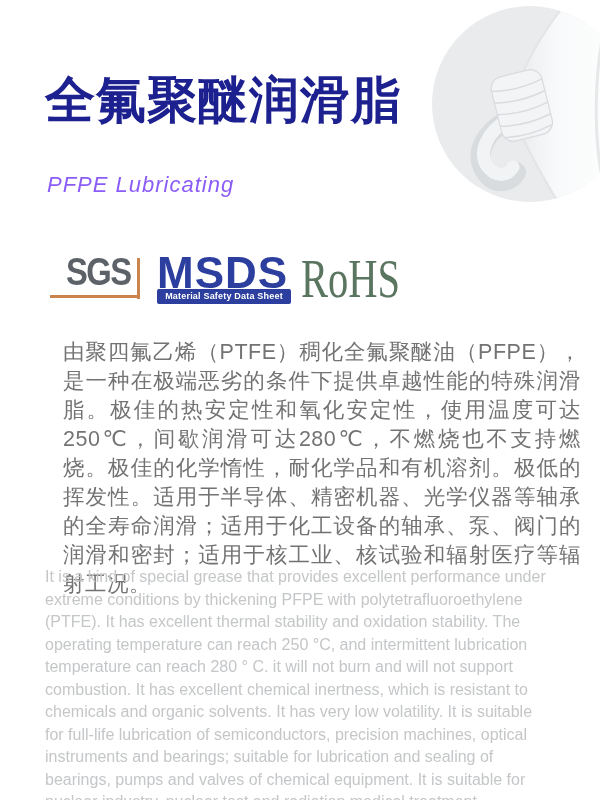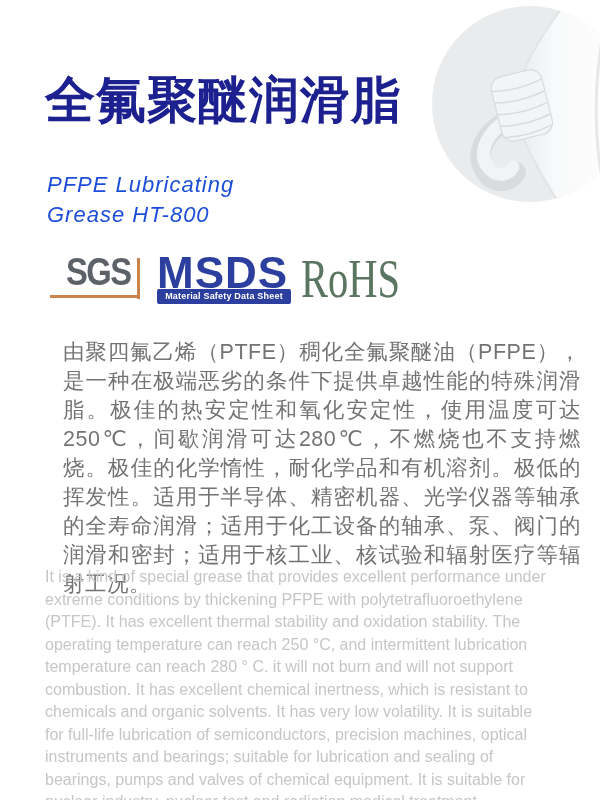--- a/index.html
+++ b/index.html
@@ -10,21 +10,21 @@
   
   .photo{position:absolute;left:432px;top:6px;width:196px;height:196px;}
   
   .title{
     position:absolute;left:45px;top:34px;width:400px;
     font-size:50px;font-weight:700;color:#1d2190;line-height:64px;
     letter-spacing:1px;
   }
   .subtitle{
     position:absolute;left:47px;top:170px;width:300px;
-    font-style:italic;font-size:22px;line-height:30px;color:#1d4ed8;
+    font-style:italic;font-size:22px;line-height:30px;color:#8b5cf6;
     letter-spacing:1px;
   }
   
   .logo-sgs{position:absolute;left:50px;top:258px;width:92px;height:42px;}
   .sgs-text{
     position:absolute;left:16px;top:-6px;font-size:42px;line-height:44px;
     font-weight:700;color:#5d6269;letter-spacing:-2px;
     transform:scale(0.78,0.92);transform-origin:left top;display:block;
   }
   .sgs-hline{position:absolute;left:0;top:37px;width:90px;height:3px;background:#c9854d;}
@@ -94,21 +94,20 @@
       </g>
     </svg>
   </div>
 
   <h1 class="title">
     <span>全氟聚醚润滑脂</span><br>
   </h1>
 
   <div class="subtitle">
     <div>PFPE Lubricating</div>
-    <div>Grease HT-800</div>
   </div>
 
   <div class="logo-sgs">
     <span class="sgs-text">SGS</span>
     <span class="sgs-hline"></span>
     <span class="sgs-vline"></span>
   </div>
 
   <div class="logo-msds">
     <span class="msds-text">MSDS</span>

